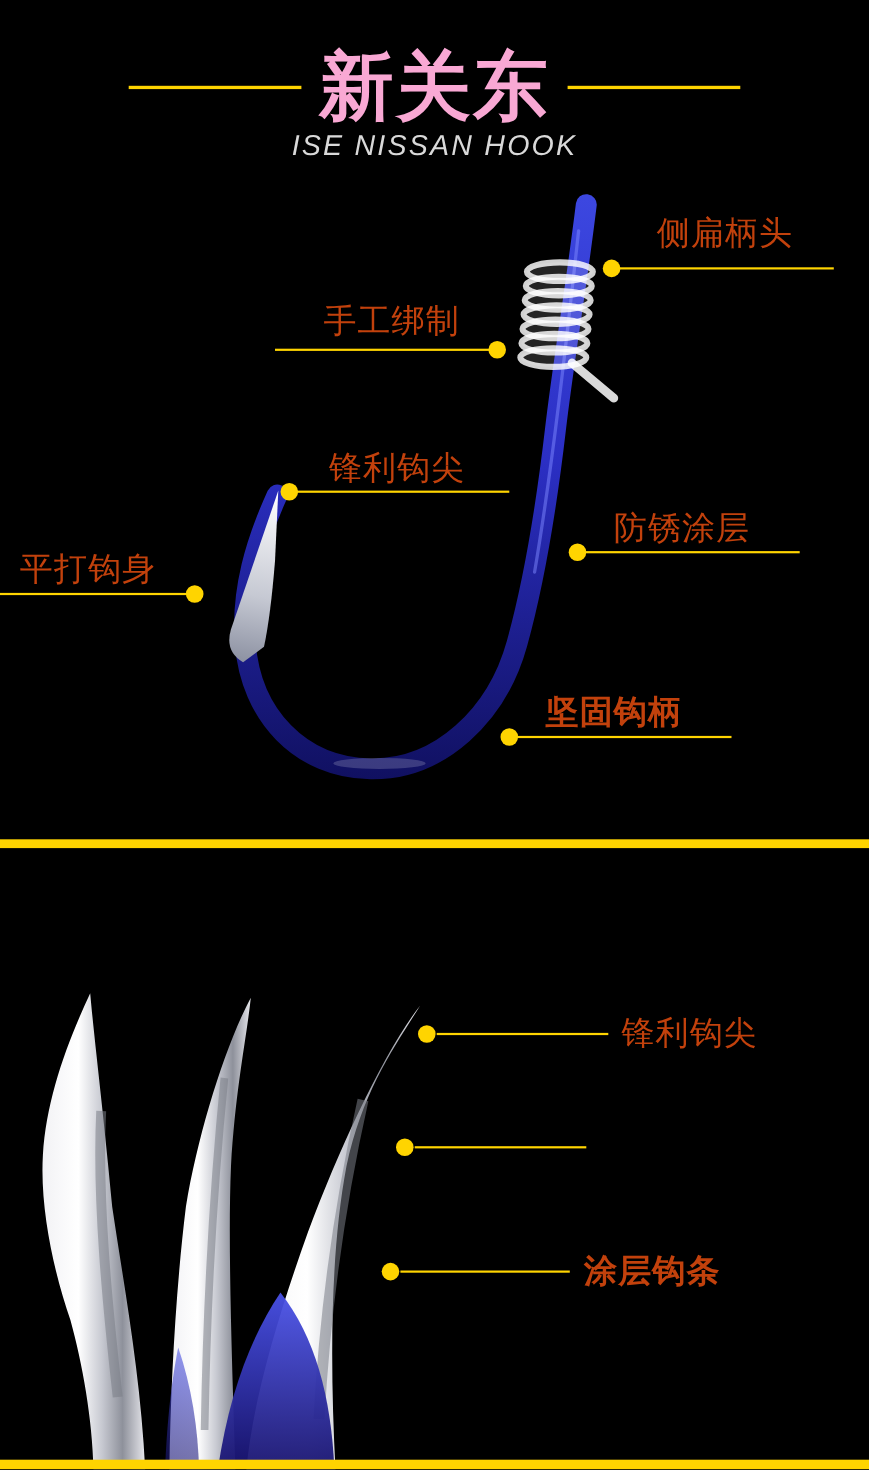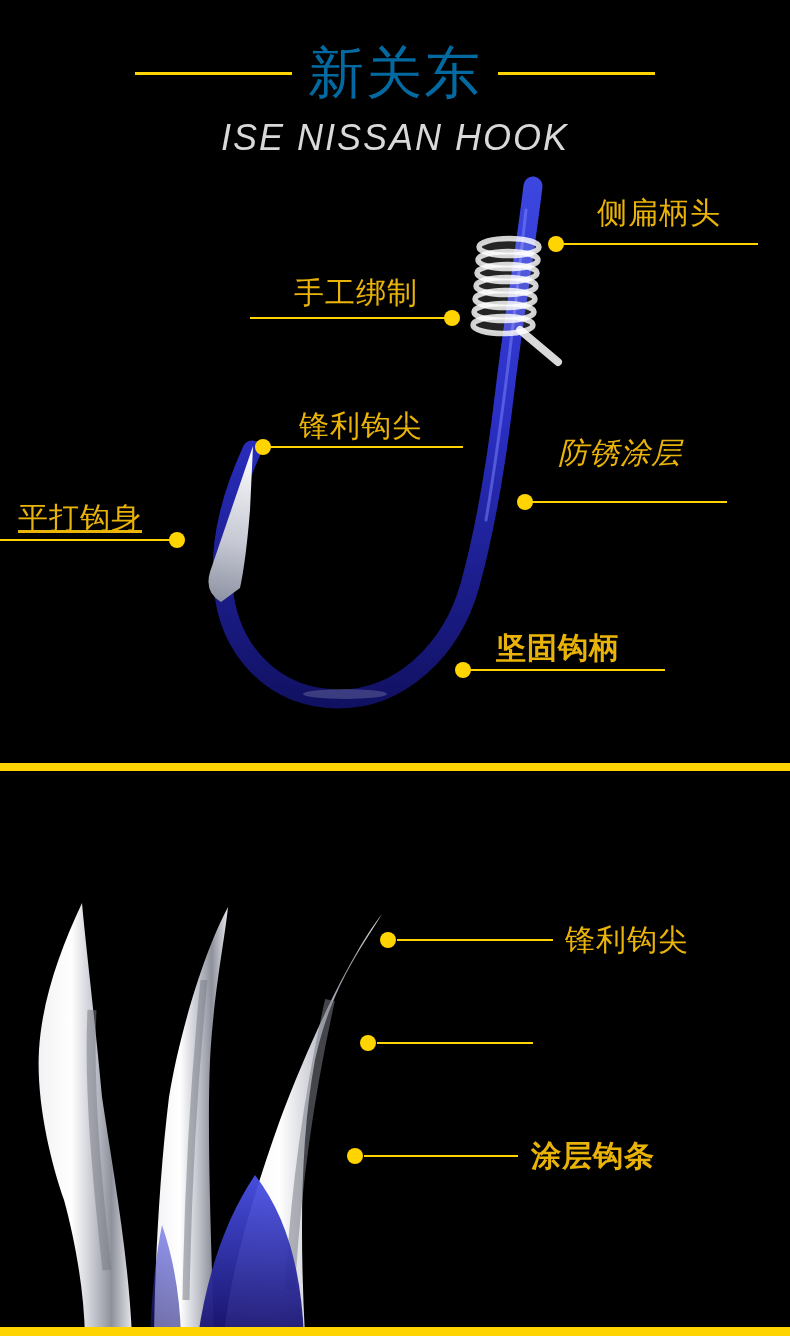--- a/index.html
+++ b/index.html
@@ -13,32 +13,32 @@
   }
   .art{position:absolute;left:0;top:0;width:790px;height:1336px;display:block;}
 
   
   .title-row{
     position:absolute;top:45px;left:0;width:100%;
     display:flex;align-items:center;justify-content:center;gap:16px;
   }
   .title-rule{width:157px;height:3px;background:#FFD400;flex:0 0 auto;}
   .page-title{
-    margin:0;color:#0369a1;font-size:56px;font-weight:normal;
+    margin:0;color:#f9a8d4;font-size:68px;font-weight:bold;
     letter-spacing:2px;line-height:1;white-space:nowrap;
   }
   .subtitle{
     position:absolute;top:118px;left:0;width:100%;
     text-align:center;color:#D9D9D9;font-style:italic;
-    font-size:36px;letter-spacing:2px;line-height:1.1;
+    font-size:26px;letter-spacing:2px;line-height:1.1;
   }
 
   
   .co-label{
-    position:absolute;color:#eab308;font-size:30px;line-height:1.1;
+    position:absolute;color:#c2410c;font-size:30px;line-height:1.1;
     letter-spacing:1px;white-space:nowrap;
   }
   .co-line{position:absolute;height:2px;background:#FFD400;}
   .co-dot{position:absolute;width:16px;height:16px;border-radius:50%;background:#FFD400;}
 
   
   .divider{position:absolute;left:0;top:763px;width:100%;height:8px;background:#FFD400;}
   .bottom-bar{position:absolute;left:0;top:1327px;width:100%;height:9px;background:#FFD400;}
 </style>
 </head>
@@ -112,25 +112,25 @@
   <div class="co-dot" style="left:548px;top:236px;"></div>
 
   <div class="co-label" style="left:294px;top:276px;">手工绑制</div>
   <div class="co-line" style="left:250px;top:317px;width:203px;"></div>
   <div class="co-dot" style="left:444px;top:310px;"></div>
 
   <div class="co-label" style="left:299px;top:409px;">锋利钩尖</div>
   <div class="co-line" style="left:263px;top:446px;width:200px;"></div>
   <div class="co-dot" style="left:255px;top:439px;"></div>
 
-  <div class="co-label" style="left:18px;top:501px;text-decoration:underline;">平打钩身</div>
+  <div class="co-label" style="left:18px;top:501px;">平打钩身</div>
   <div class="co-line" style="left:0px;top:539px;width:178px;"></div>
   <div class="co-dot" style="left:169px;top:532px;"></div>
 
-  <div class="co-label" style="left:558px;top:436px;font-style:italic;">防锈涂层</div>
+  <div class="co-label" style="left:558px;top:464px;">防锈涂层</div>
   <div class="co-line" style="left:525px;top:501px;width:202px;"></div>
   <div class="co-dot" style="left:517px;top:494px;"></div>
 
   <div class="co-label" style="left:496px;top:631px;font-weight:bold;">坚固钩柄</div>
   <div class="co-line" style="left:463px;top:669px;width:202px;"></div>
   <div class="co-dot" style="left:455px;top:662px;"></div>
 
   <div class="divider"></div>
 
   <div class="co-dot" style="left:380px;top:932px;"></div>

